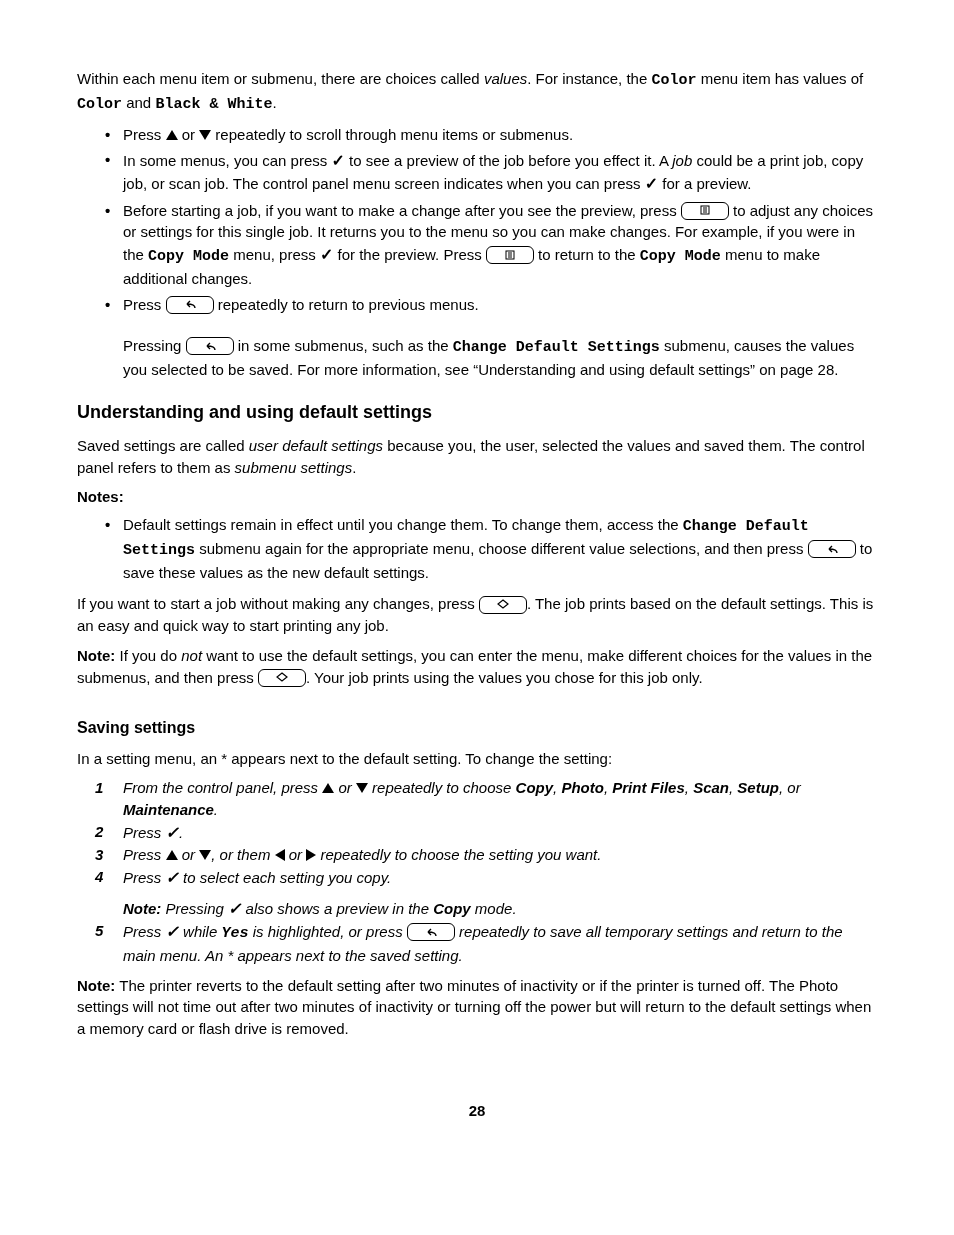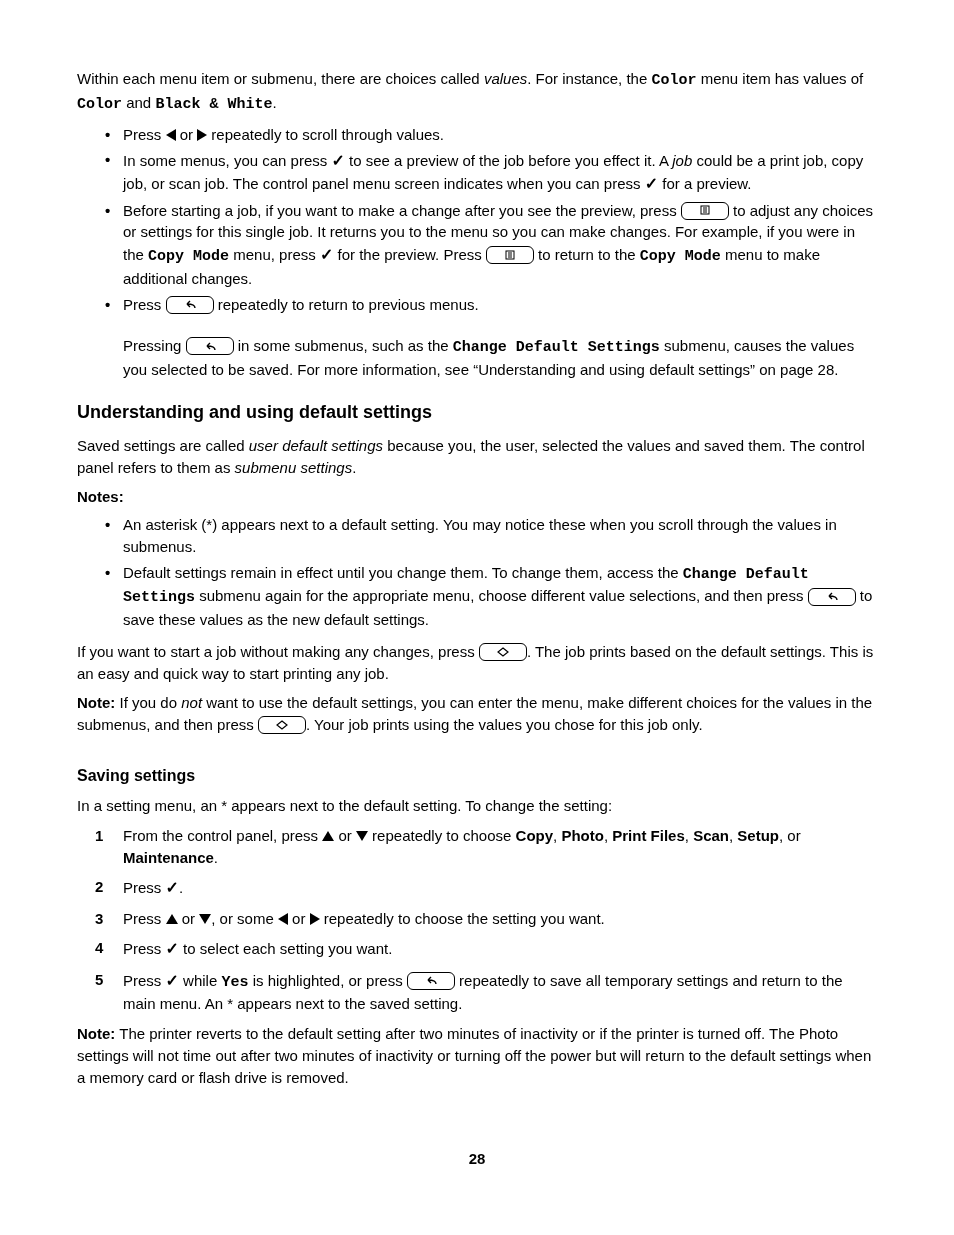--- a/index.html
+++ b/index.html
@@ -41,21 +41,22 @@
   ol.steps {
     list-style: none;
     padding-left: 0;
     margin: 8px 0;
     counter-reset: step;
   }
   ol.steps > li {
     counter-increment: step;
     position: relative;
     padding-left: 46px;
-    margin: 8px 0;
+    margin: 0 0;
+    font-style: italic;
   }
   ol.steps > li::before {
     content: counter(step);
     position: absolute;
     left: 18px;
     top: 0;
     font-weight: bold;
   }
   h2.sub {
     font-size: 18px;
@@ -113,21 +114,21 @@
 </style>
 </head>
 <body>
 
 <p>
   <span>Within each menu item or submenu, there are choices called </span><span class="italic">values</span><span>. For instance, the </span><span class="mono">Color</span><span> menu item has values of </span><span class="mono">Color</span><span> and </span><span class="mono">Black &amp; White</span><span>.</span>
 </p>
 
 <ul class="bullets">
   <li>
-    <span>Press </span><span class="ic tri tri-left"></span><span> or </span><span class="ic tri tri-right"></span><span> repeatedly to scroll through values.</span>
+    <span>Press </span><span class="ic tri tri-up"></span><span> or </span><span class="ic tri tri-down"></span><span> repeatedly to scroll through menu items or submenus.</span>
   </li>
   <li>
     <span>In some menus, you can press </span><span class="check">✓</span><span> to see a preview of the job before you effect it. A </span><span class="italic">job</span><span> could be a print job, copy job, or scan job. The control panel menu screen indicates when you can press </span><span class="check">✓</span><span> for a preview.</span>
   </li>
   <li>
     <span>Before starting a job, if you want to make a change after you see the preview, press </span><span class="keybtn"><svg width="10" height="10">
           <rect x="1" y="1" width="8" height="8" fill="none" stroke="#000" stroke-width="1"></rect>
           <line x1="3" y1="3" x2="7" y2="3" stroke="#000"></line>
           <line x1="3" y1="5" x2="7" y2="5" stroke="#000"></line>
           <line x1="3" y1="7" x2="7" y2="7" stroke="#000"></line>
@@ -152,21 +153,20 @@
 
 <h2 class="sub">Understanding and using default settings</h2>
 
 <p>
   <span>Saved settings are called </span><span class="italic">user default settings</span><span> because you, the user, selected the values and saved them. The control panel refers to them as </span><span class="italic">submenu settings</span><span>.</span>
 </p>
 
 <p class="notes-label">Notes:</p>
 
 <ul class="bullets">
-  <li><span>An asterisk (*) appears next to a default setting. You may notice these when you scroll through the values in submenus.</span></li>
   <li>
     <span>Default settings remain in effect until you change them. To change them, access the </span><span class="mono">Change Default Settings</span><span> submenu again for the appropriate menu, choose different value selections, and then press </span><span class="keybtn"><svg width="14" height="10">
           <path d="M4 5 L7 2 M4 5 L7 8 M4 5 Q12 5 12 9" fill="none" stroke="#000" stroke-width="1.4"></path>
         </svg></span><span> to save these values as the new default settings.</span>
   </li>
 </ul>
 
 <p>
   <span>If you want to start a job without making any changes, press </span><span class="keybtn"><svg width="14" height="10">
         <polygon points="7,1 12,5 7,9 2,5" fill="none" stroke="#000" stroke-width="1.2"></polygon>
@@ -184,24 +184,27 @@
 <p>In a setting menu, an * appears next to the default setting. To change the setting:</p>
 
 <ol class="steps">
   <li>
     <span>From the control panel, press </span><span class="ic tri tri-up"></span><span> or </span><span class="ic tri tri-down"></span><span> repeatedly to choose </span><span class="bold">Copy</span><span>, </span><span class="bold">Photo</span><span>, </span><span class="bold">Print Files</span><span>, </span><span class="bold">Scan</span><span>, </span><span class="bold">Setup</span><span>, or </span><span class="bold">Maintenance</span><span>.</span>
   </li>
   <li>
     <span>Press </span><span class="check">✓</span><span>.</span>
   </li>
   <li>
-    <span>Press </span><span class="ic tri tri-up"></span><span> or </span><span class="ic tri tri-down"></span><span>, or some </span><span class="ic tri tri-left"></span><span> or </span><span class="ic tri tri-right"></span><span> repeatedly to choose the setting you want.</span>
-  </li>
-  <li>
-    <span>Press </span><span class="check">✓</span><span> to select each setting you want.</span>
+    <span>Press </span><span class="ic tri tri-up"></span><span> or </span><span class="ic tri tri-down"></span><span>, or them </span><span class="ic tri tri-left"></span><span> or </span><span class="ic tri tri-right"></span><span> repeatedly to choose the setting you want.</span>
+  </li>
+  <li>
+    <span>Press </span><span class="check">✓</span><span> to select each setting you copy.</span>
+    <p style="margin:8px 0 0 0">
+      <span class="bold">Note:</span><span> Pressing </span><span class="check">✓</span><span> also shows a preview in the </span><span class="bold">Copy</span><span> mode.</span>
+    </p>
   </li>
   <li>
     <span>Press </span><span class="check">✓</span><span> while </span><span class="mono">Yes</span><span> is highlighted, or press </span><span class="keybtn"><svg width="14" height="10">
           <path d="M4 5 L7 2 M4 5 L7 8 M4 5 Q12 5 12 9" fill="none" stroke="#000" stroke-width="1.4"></path>
         </svg></span><span> repeatedly to save all temporary settings and return to the main menu. An * appears next to the saved setting.</span>
   </li>
 </ol>
 
 <p>
   <span class="bold">Note:</span><span> The printer reverts to the default setting after two minutes of inactivity or if the printer is turned off. The Photo settings will not time out after two minutes of inactivity or turning off the power but will return to the default settings when a memory card or flash drive is removed.</span>

